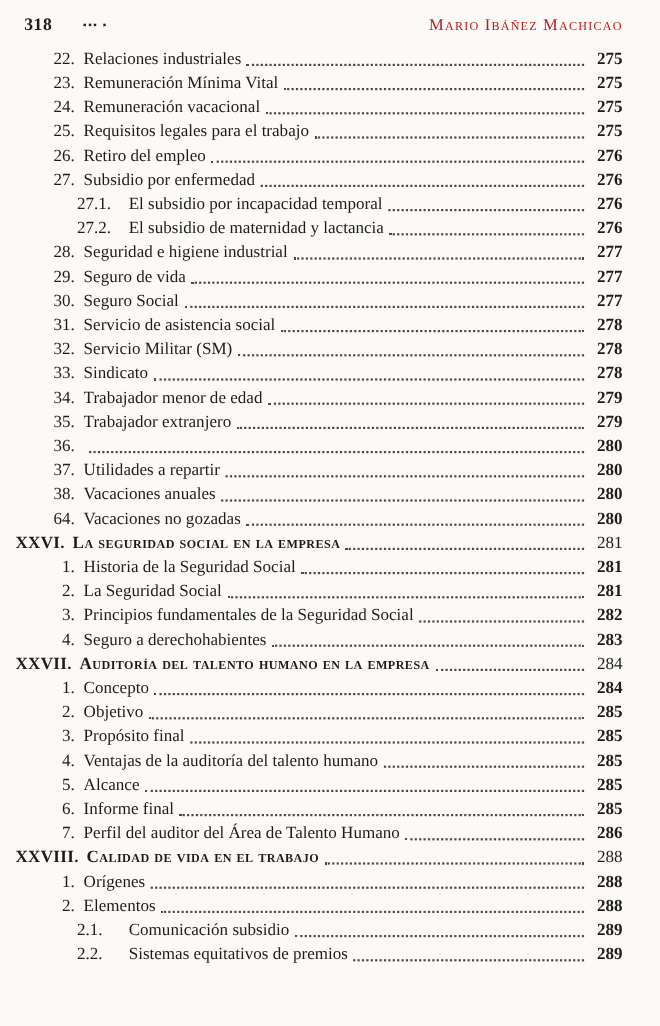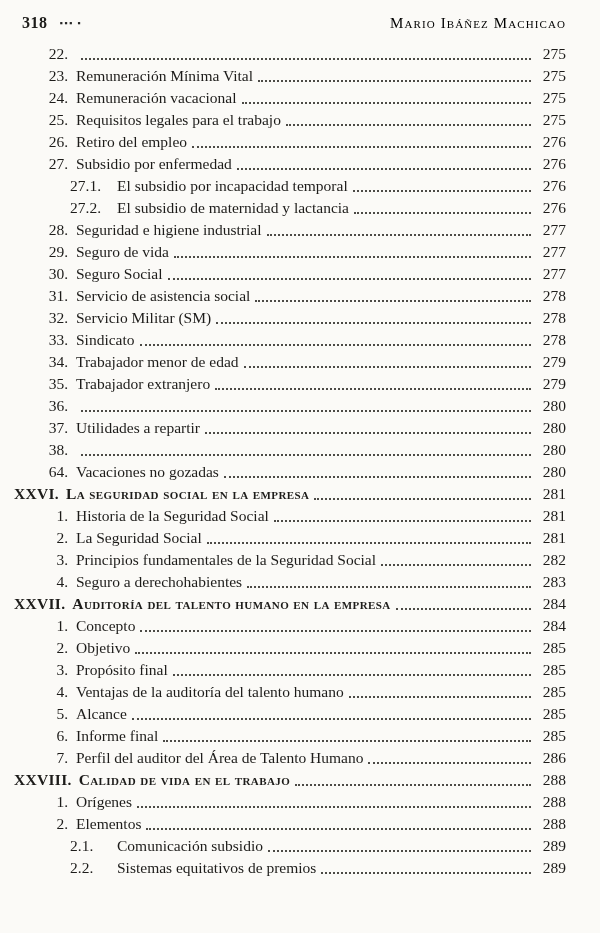--- a/index.html
+++ b/index.html
@@ -15,46 +15,46 @@
     padding: 14px 34px 10px 14px;
     overflow: hidden;
   }
   .page-header {
     display: flex;
     justify-content: space-between;
     align-items: baseline;
     padding-left: 8px;
     margin-bottom: 11px;
   }
-  .header-left { display: flex; align-items: baseline; gap: 12px; }
+  .header-left { display: flex; align-items: baseline; gap: 28px; }
   .folio { font-size: 16px; font-weight: bold; letter-spacing: 0.5px; }
   .ornament { font-size: 9px; letter-spacing: 1.5px; color: #262626; position: relative; top: -2px; }
   .running-head {
     font-size: 15px;
     font-variant: small-caps;
     letter-spacing: 1.1px;
-    color: #000000;
+    color: #b91c1c;
   }
   .toc { width: 100%; }
   .toc-row {
     display: flex;
     line-height: 22px;
     font-size: 15.5px;
     white-space: nowrap;
   }
   .toc-label { flex: 0 0 auto; }
   .toc-title { flex: 0 1 auto; overflow: hidden; }
   .toc-dots { flex: 1 1 auto; position: relative; margin: 0 3px 0 5px; min-width: 12px; }
   .toc-dots::after {
     content: "";
     position: absolute;
     left: 0; right: 0; bottom: 5px;
     border-bottom: 2px dotted #4c4a46;
   }
-  .toc-page { flex: 0 0 32px; text-align: right; }
+  .toc-page { flex: 0 0 32px; text-align: right; font-weight: bold; }
   .lvl1 { padding-left: 24px; }
   .lvl1 .toc-label { min-width: 30px; text-align: right; margin-right: 8px; }
   .lvl2 { padding-left: 56px; }
   .lvl2 .toc-label { min-width: 40px; margin-right: 7px; }
   .chapter {
     font-weight: bold;
     font-size: 15.5px;
   }
   .chapter .toc-label { margin-right: 7px; letter-spacing: 0.3px; }
   .chapter .toc-title { font-variant: small-caps; letter-spacing: 0.4px; }
@@ -68,20 +68,21 @@
     <div class="header-left">
       <span class="folio">318</span>
       <span class="ornament">▪▪▪ ▪</span>
     </div>
     <span class="running-head">Mario Ibáñez Machicao</span>
   </header>
 
   <main class="toc" id="toc">
       <div class="toc-row lvl1">
     <span class="toc-label">22.</span>
+    <span class="toc-title">Relaciones industriales</span>
     <span class="toc-dots"></span>
     <span class="toc-page">275</span>
   </div>
       <div class="toc-row lvl1">
     <span class="toc-label">23.</span>
     <span class="toc-title">Remuneración Mínima Vital</span>
     <span class="toc-dots"></span>
     <span class="toc-page">275</span>
   </div>
       <div class="toc-row lvl1">
@@ -174,20 +175,21 @@
     <span class="toc-page">280</span>
   </div>
       <div class="toc-row lvl1">
     <span class="toc-label">37.</span>
     <span class="toc-title">Utilidades a repartir</span>
     <span class="toc-dots"></span>
     <span class="toc-page">280</span>
   </div>
       <div class="toc-row lvl1">
     <span class="toc-label">38.</span>
+    <span class="toc-title">Vacaciones anuales</span>
     <span class="toc-dots"></span>
     <span class="toc-page">280</span>
   </div>
       <div class="toc-row lvl1">
     <span class="toc-label">64.</span>
     <span class="toc-title">Vacaciones no gozadas</span>
     <span class="toc-dots"></span>
     <span class="toc-page">280</span>
   </div>
       <div class="toc-row chapter">

